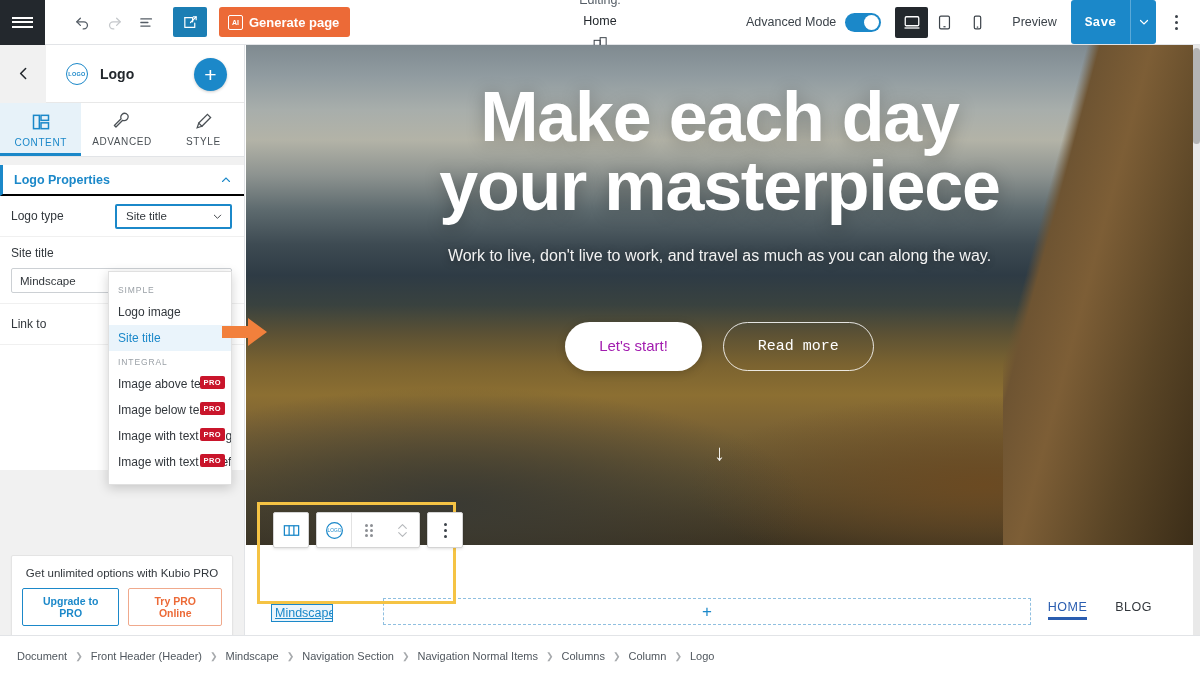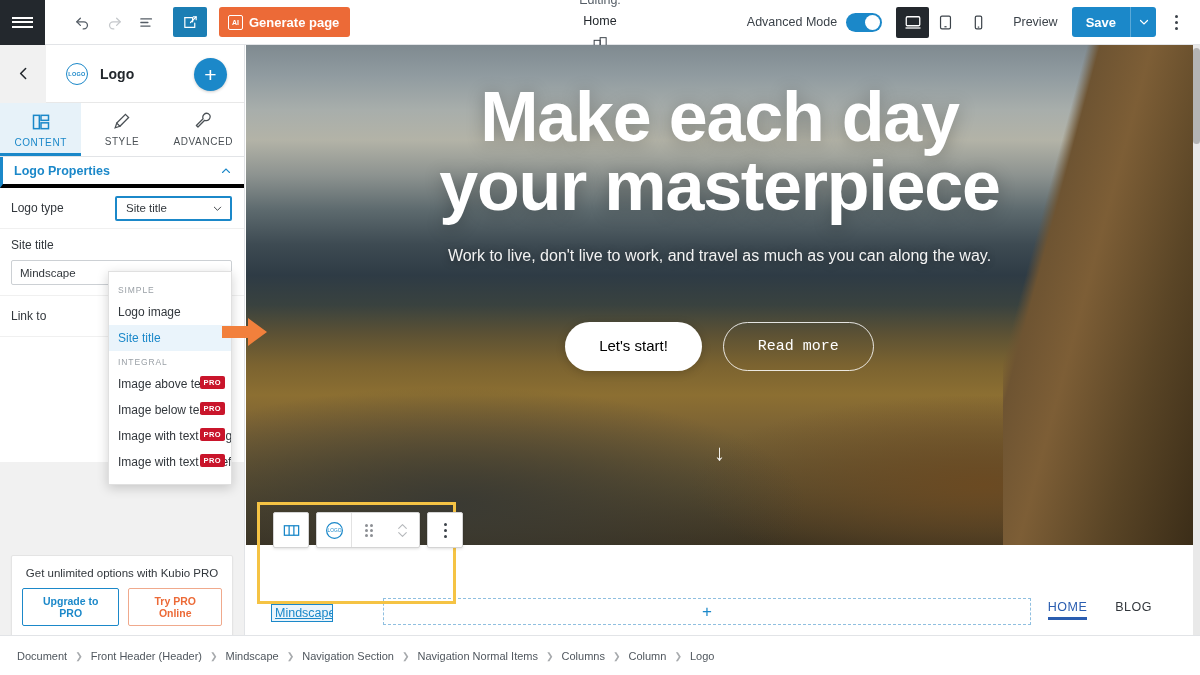--- a/index.html
+++ b/index.html
@@ -63,21 +63,21 @@
   }
   .toggle .knob {
     position: absolute; top: 2px; right: 2px; width: 15px; height: 15px; border-radius: 50%; background: #fff;
   }
   .dev-btn {
     width: 33px; height: 31px; display: flex; align-items: center; justify-content: center;
     color: #3c434a; cursor: pointer; border-radius: 2px;
   }
   .dev-btn.active { background: #23282d; color: #fff; }
   .preview-link { font-size: 12.5px; color: #3c434a; padding: 0 14px 0 18px; cursor: pointer; }
-  .save-group { display: flex; align-items: stretch; height: 30px; border-radius: 3px; overflow: hidden; }
+  .save-group { display: flex; align-items: stretch; height: 44px; border-radius: 3px; overflow: hidden; font-family: Liberation Mono, monospace; }
   .save-main {
     background: #1b88c9; color: #fff; font-size: 13px; font-weight: 600;
     display: flex; align-items: center; padding: 0 14px; cursor: pointer;
   }
   .save-caret {
     background: #1b88c9; color: #fff; width: 26px; display: flex; align-items: center; justify-content: center;
     cursor: pointer; border-left: 1px solid rgba(255,255,255,.28);
   }
   .kebab { width: 28px; height: 30px; display:flex; flex-direction: column; align-items: center; justify-content: center; gap: 3px; cursor: pointer; margin-left: 6px;}
   .kebab i { width: 3px; height: 3px; border-radius: 50%; background: #3c434a; display: block; }
@@ -108,21 +108,22 @@
   }
   .tabs { display: flex; background: #fff; border-bottom: 1px solid #e2e4e7; }
   .tab {
     flex: 1; height: 53px; display: flex; flex-direction: column; align-items: center; justify-content: center;
     gap: 5px; font-size: 10px; letter-spacing: .6px; color: #4a5055; cursor: pointer;
   }
   .tab.active { background: #e7f2f9; color: #1b88c9; box-shadow: inset 0 -3px 0 #1b88c9; }
   .section-head {
     height: 31px; background: #fff; border-left: 3px solid #1b88c9; display: flex; align-items: center;
     justify-content: space-between; padding: 0 12px 0 11px; cursor: pointer;
-    border-bottom: 4px solid #000000;
+    border-bottom: 2px solid #000000;
+    margin-top: 8px;
   }
   .section-head .t { font-size: 12.5px; color: #1b88c9; font-weight: 600; }
   .panel-body { background: #fff; height: 274px; position: relative; }
   .field-row {
     display: flex; align-items: center; justify-content: space-between;
     padding: 0 12px 0 11px; height: 41px; border-bottom: 1px solid #f0f0f0;
   }
   .field-label { font-size: 12px; color: #32373c; }
   .select-ctl {
     width: 117px; height: 25px; border: 2px solid #1b88c9; border-radius: 2px; background: #fff;
@@ -192,21 +193,21 @@
   .hero-inner { position: relative; z-index: 3; text-align: center; padding-top: 38px; }
   .hero-h1 {
     color: #fff; font-size: 70px; line-height: .99; font-weight: 700; letter-spacing: -1.2px;
     text-shadow: 0 2px 18px rgba(0,0,0,.28); margin: 0;
   }
   .hero-sub {
     color: #f2f2f2; font-size: 16px; margin-top: 25px; text-shadow: 0 1px 8px rgba(0,0,0,.45);
   }
   .hero-btns { margin-top: 57px; display: flex; gap: 21px; justify-content: center; }
   .btn-solid {
-    background: #fff; color: #000000; font-size: 15px; border-radius: 40px;
+    background: #fff; color: #a21caf; font-size: 15px; border-radius: 40px;
     padding: 15px 34px; cursor: pointer; box-shadow: 0 2px 10px rgba(0,0,0,.18);
   }
   .btn-ghost {
     border: 1px solid rgba(255,255,255,.85); color: #fff; font-size: 15px; border-radius: 40px;
     padding: 15px 34px; cursor: pointer; font-family: Liberation Mono, monospace;
   }
   .scroll-arrow {
     position: absolute; left: 0; right: 0; top: 395px; text-align: center; color: #fff;
     font-size: 22px; z-index: 3; opacity: .95;
   }
@@ -388,34 +389,34 @@
           <svg width="20" height="20" viewBox="0 0 24 24" fill="none" stroke="currentColor" stroke-width="1.8">
               <rect x="3" y="4" width="7" height="16"></rect>
               <rect x="12" y="4" width="9" height="6"></rect>
               <rect x="12" y="13" width="9" height="7"></rect>
             </svg>
         </span>
         <span>CONTENT</span>
       </div>
       <div class="tab">
         <span>
+          <svg width="19" height="19" viewBox="0 0 24 24" fill="none" stroke="currentColor" stroke-width="1.6" stroke-linecap="round" stroke-linejoin="round">
+              <path d="M20 4a5 5 0 0 1-6.5 6.5L5 19l-2-2 8.5-8.5A5 5 0 0 1 18 2z"></path>
+            </svg>
+        </span>
+        <span>ADVANCED</span>
+      </div>
+      <div class="tab">
+        <span>
           <svg width="19" height="19" viewBox="0 0 24 24" fill="none" stroke="currentColor" stroke-width="1.6" stroke-linecap="round">
               <path d="M17 3l4 4-11 11-4-4z"></path>
               <path d="M6 14l-2 6 6-2"></path>
             </svg>
         </span>
         <span>STYLE</span>
-      </div>
-      <div class="tab">
-        <span>
-          <svg width="19" height="19" viewBox="0 0 24 24" fill="none" stroke="currentColor" stroke-width="1.6" stroke-linecap="round" stroke-linejoin="round">
-              <path d="M20 4a5 5 0 0 1-6.5 6.5L5 19l-2-2 8.5-8.5A5 5 0 0 1 18 2z"></path>
-            </svg>
-        </span>
-        <span>ADVANCED</span>
       </div>
     </div>
 
     <div class="section-head">
       <span class="t">Logo Properties</span>
       <span>
         <svg width="12" height="12" viewBox="0 0 24 24" fill="none" stroke="#1b88c9" stroke-width="2.2" stroke-linecap="round">
             <path d="M5 15l7-7 7 7"></path>
           </svg>
       </span>

